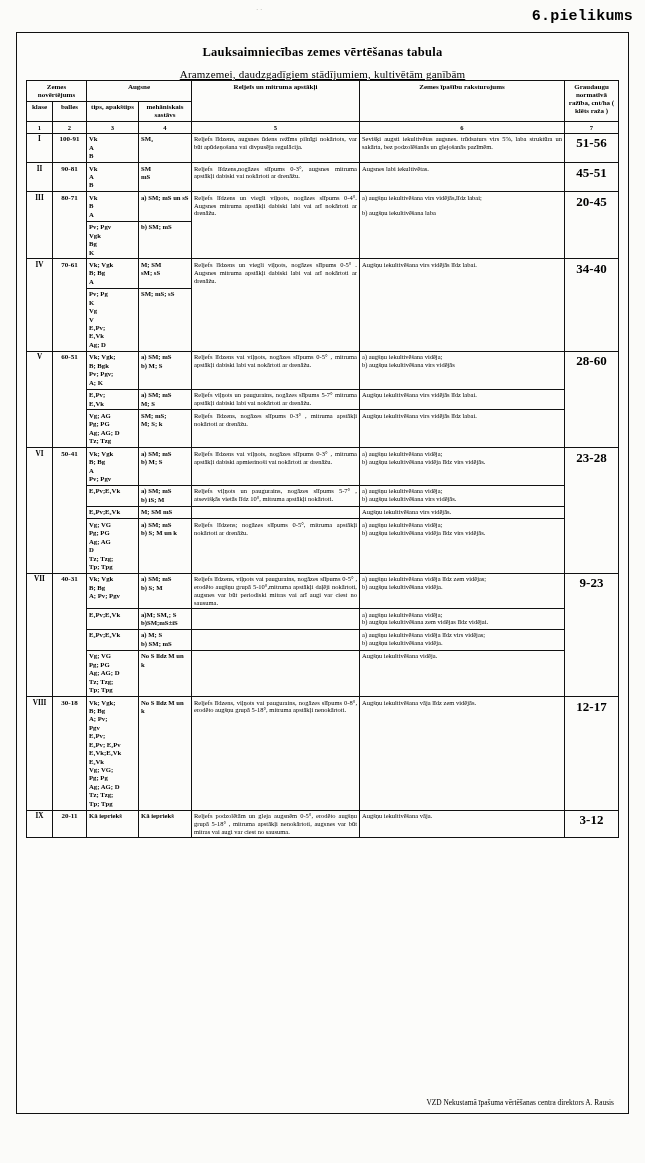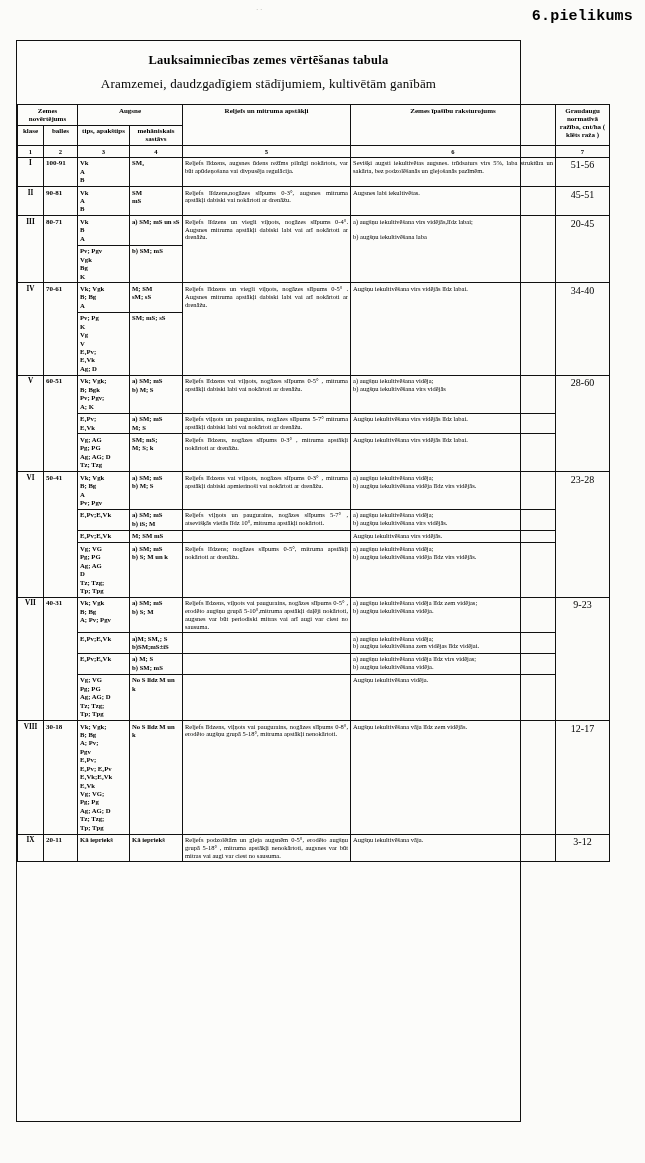--- a/index.html
+++ b/index.html
@@ -26,45 +26,46 @@
     top: 8px;
     right: 12px;
     font-family: Liberation Mono, monospace;
     font-weight: bold;
     font-size: 15px;
     letter-spacing: 0.2px;
   }
   .frame {
     position: absolute;
     left: 16px;
-    top: 40px;
-    width: 505px;
+    top: 32px;
+    width: 613px;
     height: 1082px;
     border: 1.5px solid #111;
     box-sizing: border-box;
     background: #fcfcfa;
   }
   .title-block {
     text-align: center;
     padding-top: 12px;
   }
   .doc-title {
     font-weight: bold;
     font-size: 12.5px;
     letter-spacing: 0.3px;
   }
   .doc-sub {
-    font-size: 13px;
+    font-size: 11px;
     margin-top: 8px;
     letter-spacing: 0.2px;
+    text-decoration: underline;
   }
   table.main {
     border-collapse: collapse;
     width: 592px;
-    margin: 12px auto;
+    margin: 0 auto;
     table-layout: fixed;
     font-size: 6.6px;
     line-height: 1.18;
     padding-left: 21px;
   }
   table.main td, table.main th {
     border: 0.8px solid #111;
     vertical-align: top;
     padding: 1.5px 2px;
     overflow: hidden;
@@ -76,26 +77,26 @@
     vertical-align: middle;
     padding: 2px 1px;
   }
   .numrow td {
     text-align: center;
     font-weight: bold;
     font-size: 6.6px;
     padding: 0.5px 1px;
   }
   .cls { text-align: center; font-weight: bold; font-size: 7.2px; }
-  .ball { font-size: 7px; font-weight: bold;}
+  .ball { text-align: center; font-size: 7px; font-weight: bold;}
   .soil { font-size: 6.7px; font-weight: bold; line-height: 1.26; }
   .mech { font-size: 6.7px; font-weight: bold; line-height: 1.26; }
   .rel { font-size: 6.5px; text-align: justify; line-height: 1.2; }
   .prop { font-size: 6.5px; text-align: justify; line-height: 1.2; }
-  .yield { text-align: center; font-size: 10px; font-weight: normal; }
+  .yield { text-align: center; font-size: 13px; font-weight: bold; }
   .footer-note {
     position: absolute;
     left: 0; right: 14px;
     bottom: 6px;
     text-align: right;
     font-size: 7.4px;
   }
   .noise {
     position: absolute;
     color: #9a9a93;
@@ -288,14 +289,15 @@
             <td class="ball">20-11</td>
             <td class="soil">Kā iepriekš</td>
             <td class="mech">Kā iepriekš</td>
             <td class="rel">Reljefs podzolētām un gleja augsnēm 0-5°, erodēto augšņu grupā 5-18° , mitruma apstākļi nenokārtoti, augsnes var būt mitras vai augi var ciest no sausuma.</td>
             <td class="prop">Augšņu iekultivēšana vāja.</td>
             <td class="yield">3-12</td>
           </tr>
         </tbody>
     </table>
 
+    <div class="footer-note">VZD Nekustamā īpašuma vērtēšanas centra direktors A. Rausis</div>
   </div>
 </div>
 
 </body></html>

